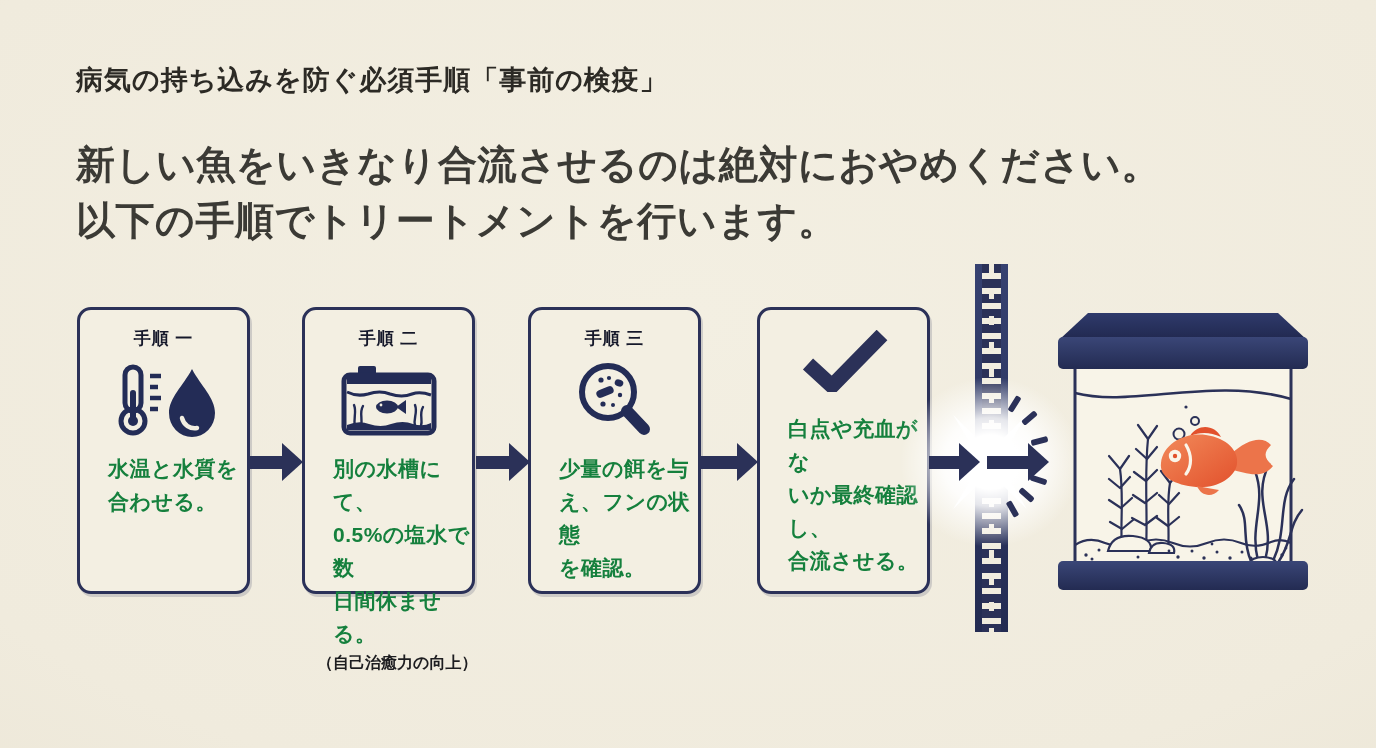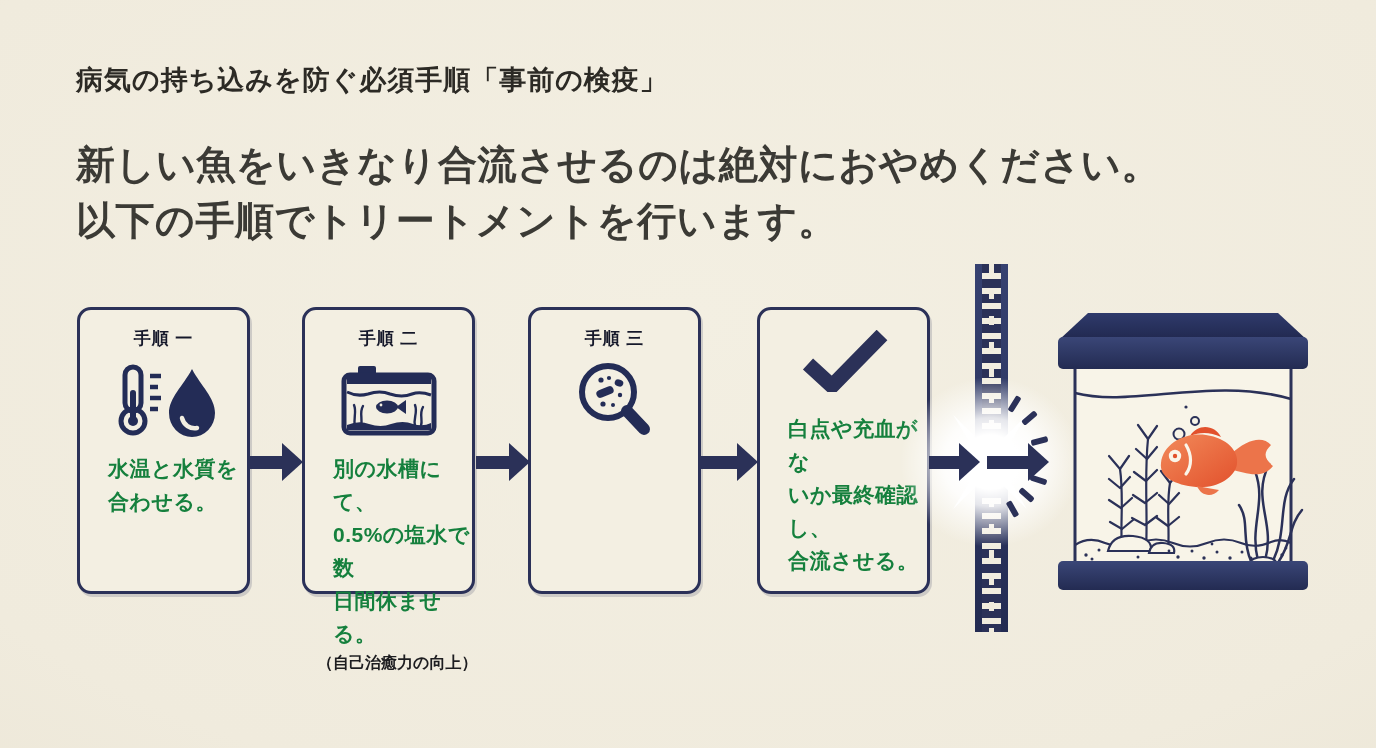--- a/index.html
+++ b/index.html
@@ -166,20 +166,25 @@
           <rect x="22" y="27" width="18" height="8" rx="4" transform="rotate(-22 31 31)"></rect>
           <circle cx="27" cy="19" r="2.6"></circle>
           <circle cx="35" cy="17" r="2.1"></circle>
           <ellipse cx="45" cy="22" rx="4.4" ry="3.4" transform="rotate(18 45 22)"></ellipse>
           <circle cx="46" cy="34" r="2.2"></circle>
           <circle cx="29" cy="43" r="2.6"></circle>
           <circle cx="39" cy="44" r="2"></circle>
         </g>
       </svg>
     </div>
+    <div class="step-text">
+      <div>少量の餌を与</div>
+      <div>え、フンの状態</div>
+      <div>を確認。</div>
+    </div>
   </div>
 
   <div class="step-box b4">
     <div class="step-icon">
       <svg width="92" height="62" viewBox="0 0 92 62">
         <path d="M10,34 L34,56 L84,5" fill="none" stroke="#2b3158" stroke-width="15" stroke-linecap="butt" stroke-linejoin="miter"></path>
       </svg>
     </div>
     <div class="step-text">
       <div>白点や充血がな</div>

